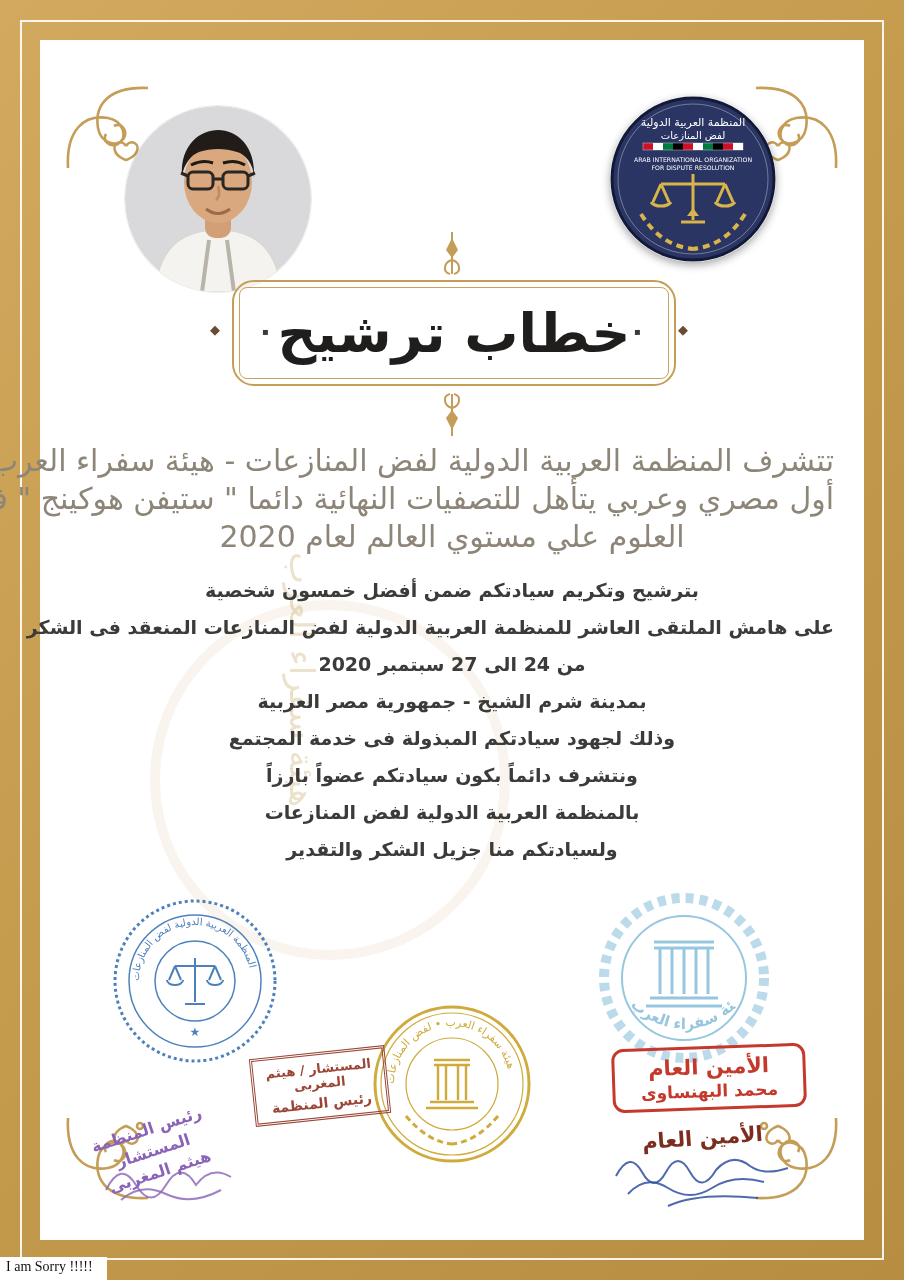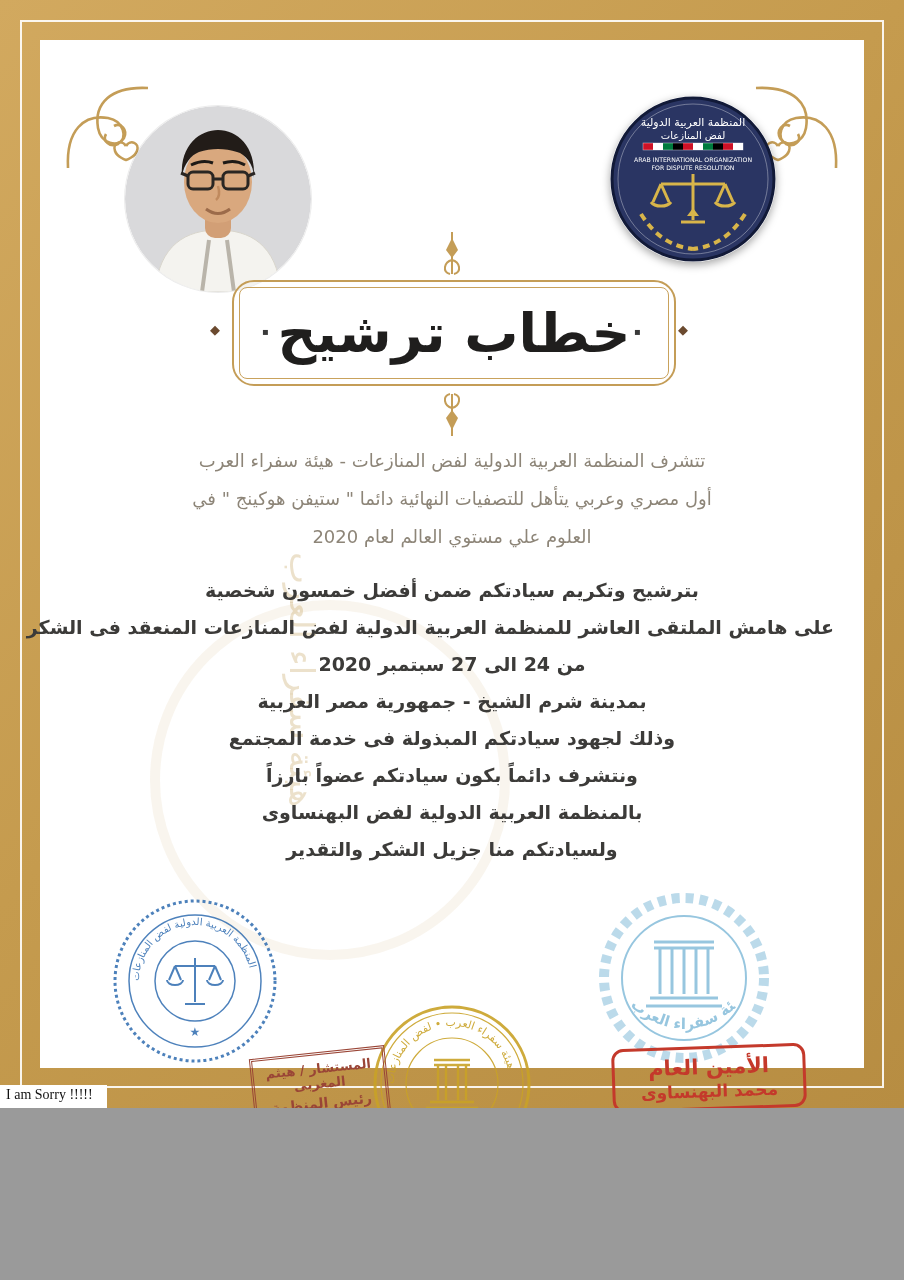--- a/index.html
+++ b/index.html
@@ -1,16 +1,16 @@
 <!DOCTYPE html>
 <html><head>
 <meta charset="utf-8">
 <style>
   html,body{margin:0;padding:0;background:#9a9a9a;}
-  .page{position:relative;width:904px;height:1108px;margin:0 auto;overflow:hidden;
+  .page{position:relative;width:904px;height:1280px;margin:0 auto;overflow:hidden;
         background:linear-gradient(135deg,#d2a95f 0%,#c59b4e 45%,#b78d42 100%);
         font-family:"DejaVu Sans",sans-serif;}
   .pinstripe{position:absolute;inset:20px;border:2px solid rgba(255,255,255,.9);pointer-events:none;}
   .sheet{position:absolute;inset:40px;background:#ffffff;}
   .corner{position:absolute;width:86px;height:86px;}
   .corner svg{width:100%;height:100%;}
   .corner path,.corner circle{stroke:#c49d57;stroke-width:2.6;fill:none;}
   .c-tl{left:64px;top:84px;}
   .c-tr{right:64px;top:84px;transform:scaleX(-1);}
   .c-bl{left:64px;top:1116px;transform:scaleY(-1);}
@@ -34,21 +34,21 @@
   .title-text{font-size:54px;font-weight:700;color:#1f1e1d;direction:rtl;letter-spacing:1px;}
   .side-diamond{position:absolute;top:322px;font-size:13px;color:#6b4a2f;}
   .sd-left{left:210px;}
   .sd-right{left:678px;}
   .inner-dot{position:absolute;top:326px;font-size:10px;color:#3a3a3a;}
   .id-left{left:262px;}
   .id-right{left:634px;}
 
   .body-block{position:absolute;left:70px;right:70px;top:442px;text-align:center;direction:rtl;z-index:3;}
   .body-block p{margin:0;white-space:nowrap;}
-  .intro p{font-size:18px;line-height:38px;color:#8d8578;}
+  .intro p{font-size:30px;line-height:38px;color:#8d8578;}
   .bold{margin-top:16px;}
   .bold p{font-size:19px;line-height:37px;font-weight:700;color:#3c3b39;}
 
   .watermark{position:absolute;left:322px;top:552px;transform:rotate(90deg);transform-origin:0 0;
              font-size:34px;letter-spacing:7px;color:rgba(193,154,84,.30);direction:rtl;z-index:1;white-space:nowrap;}
   .watermark-circle{position:absolute;left:150px;top:600px;width:340px;height:340px;border-radius:50%;
              border:10px solid rgba(193,154,84,.10);z-index:1;}
 
   .stamp{position:absolute;z-index:4;}
   .st-blue{left:112px;top:898px;width:166px;height:166px;opacity:.85;}
@@ -210,21 +210,21 @@
       <p>أول مصري وعربي يتأهل للتصفيات النهائية دائما " ستيفن هوكينج " في</p>
       <p>العلوم علي مستوي العالم لعام 2020</p>
     </div>
     <div class="bold">
       <p>بترشيح وتكريم سيادتكم ضمن أفضل خمسون شخصية</p>
       <p>على هامش الملتقى العاشر للمنظمة العربية الدولية لفض المنازعات المنعقد فى الشكر</p>
       <p>من  24  الى  27  سبتمبر  2020</p>
       <p>بمدينة شرم الشيخ - جمهورية مصر العربية</p>
       <p>وذلك لجهود سيادتكم المبذولة فى خدمة المجتمع</p>
       <p>ونتشرف دائماً بكون سيادتكم عضواً بارزاً</p>
-      <p>بالمنظمة العربية الدولية لفض البهنساوى</p>
+      <p>بالمنظمة العربية الدولية لفض المنازعات</p>
       <p>ولسيادتكم منا جزيل الشكر والتقدير</p>
     </div>
   </div>
 
   <div class="stamp st-blue">
     <svg viewBox="0 0 166 166">
       <circle cx="83" cy="83" r="80" fill="none" stroke="#2f6cb0" stroke-width="3" stroke-dasharray="3 3"></circle>
       <circle cx="83" cy="83" r="66" fill="none" stroke="#2f6cb0" stroke-width="1.5"></circle>
       <circle cx="83" cy="83" r="40" fill="none" stroke="#2f6cb0" stroke-width="1.5"></circle>
       <path id="arcBlue" d="M 27,83 a56,56 0 1 1 112,0 a56,56 0 1 1 -112,0" fill="none"></path>

